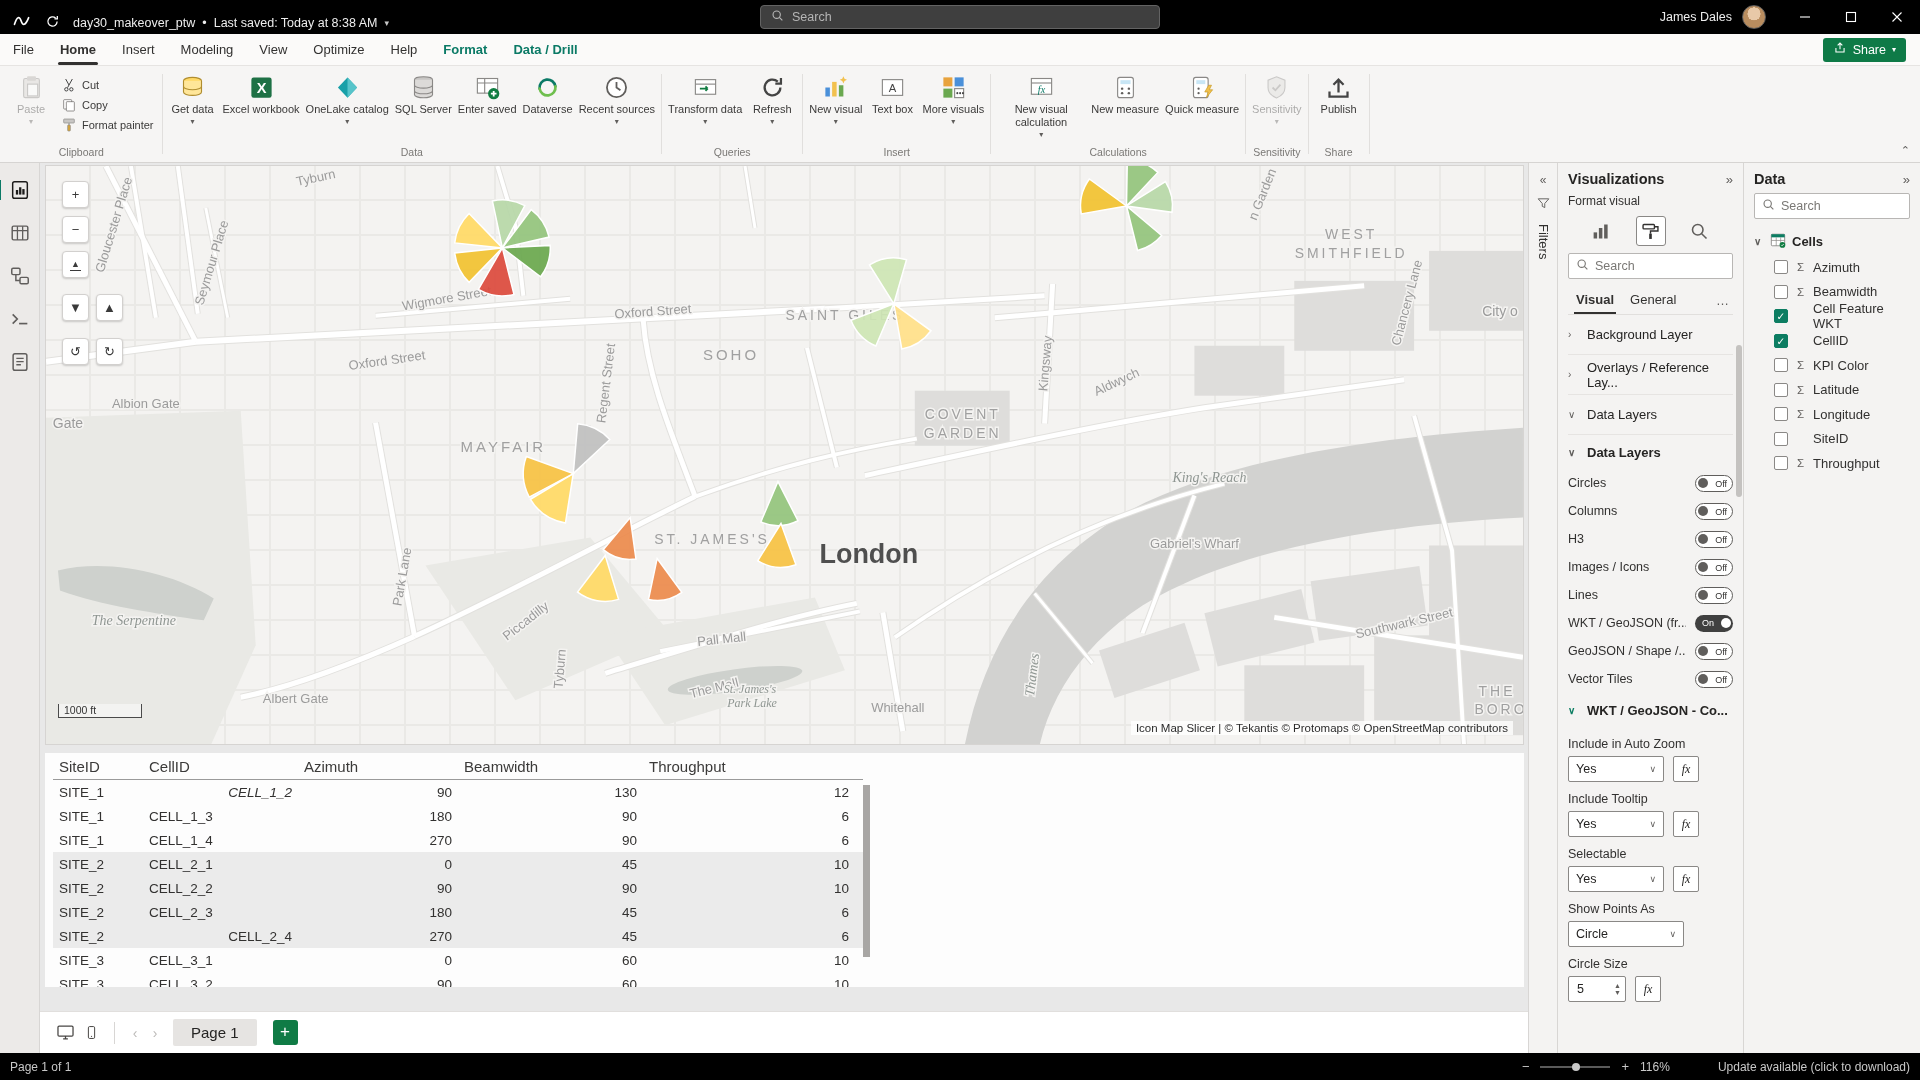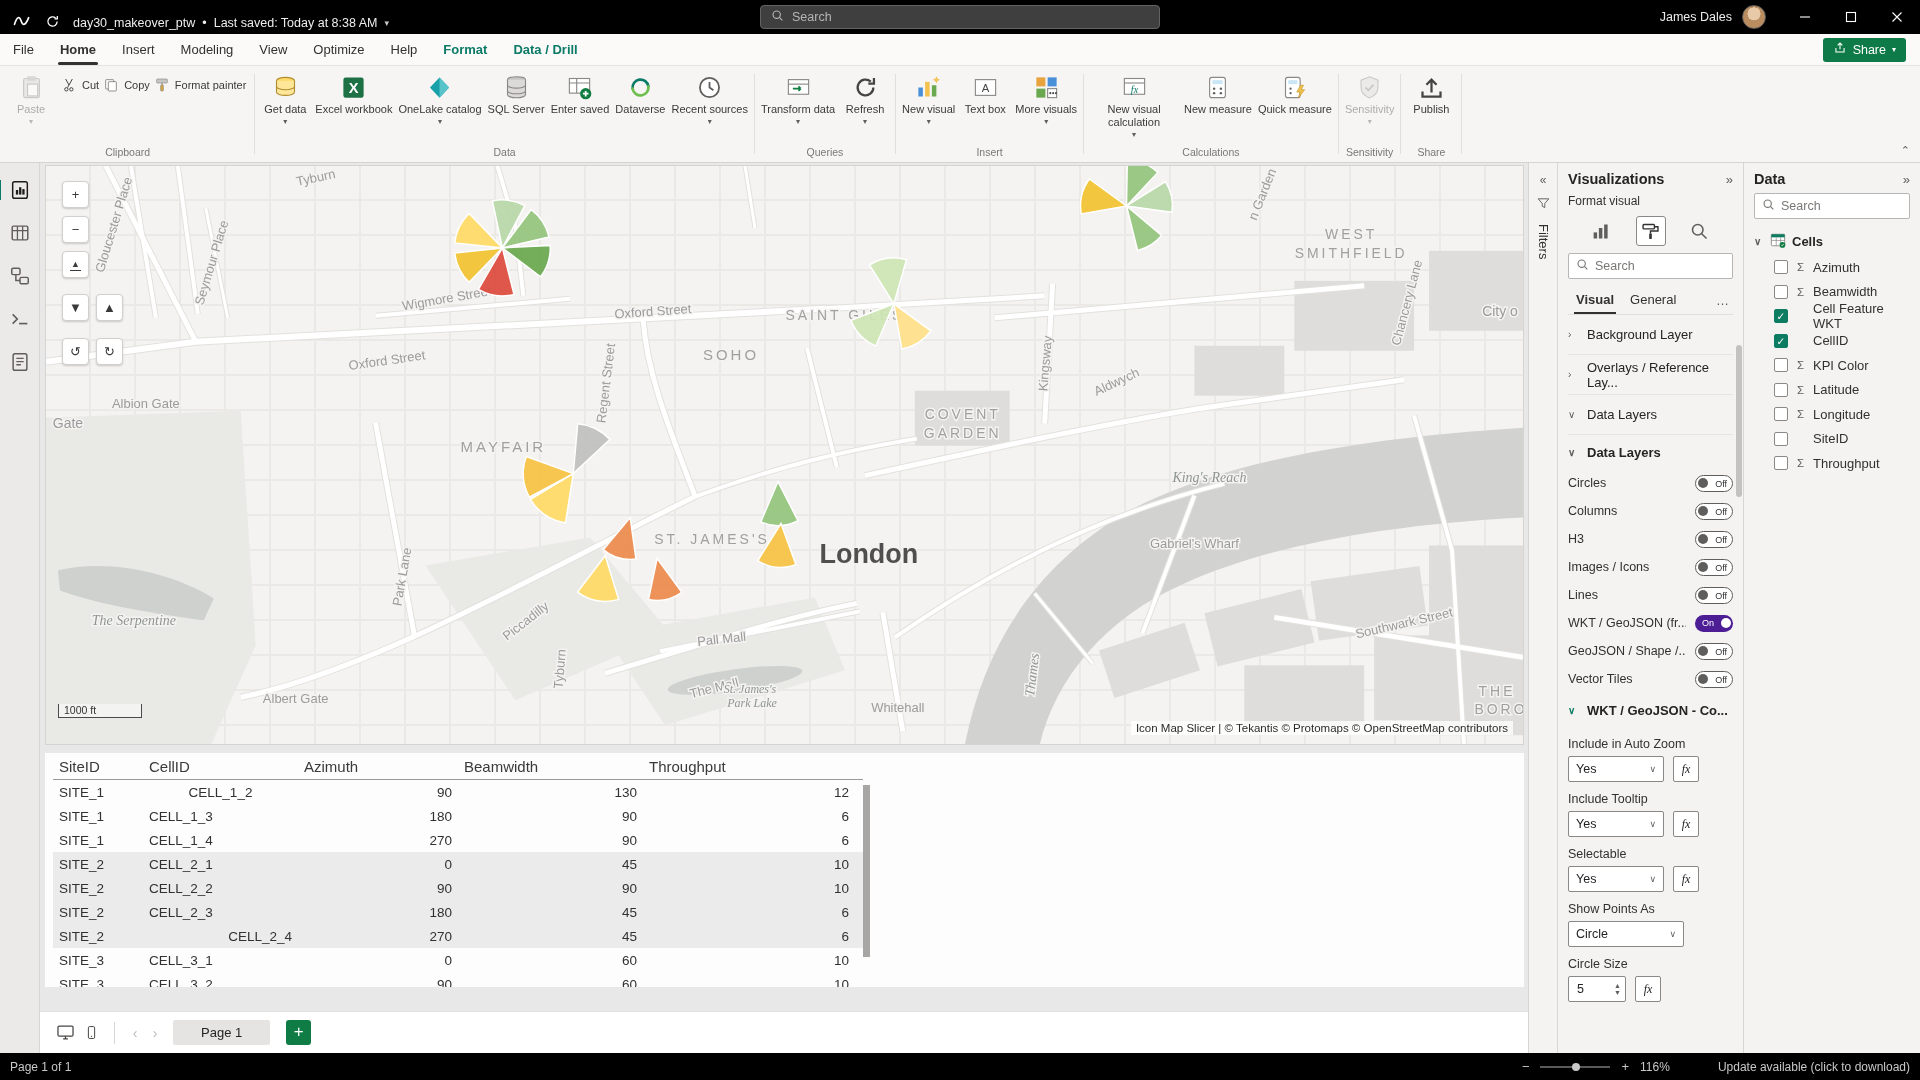--- a/index.html
+++ b/index.html
@@ -31,21 +31,21 @@
 .rgroup{display:flex;flex-direction:column;height:100%}
 .rrow{display:flex;align-items:flex-start;flex:1;padding-top:4px}
 .rlabel{font-size:10.5px;color:#7a7875;text-align:center;padding-bottom:4px;white-space:nowrap}
 .rdiv{width:1px;background:#e1dfdd;margin:8px 3px}
 .rbtn{min-width:54px;max-width:96px;display:flex;flex-direction:column;align-items:center;padding:4px 3px;border-radius:3px}
 .rbtn.wide{width:94px;max-width:94px}
 .ric{width:27px;height:27px;margin-bottom:2px;flex:none}
 .rtxt{font-size:11px;line-height:13px;color:#3b3a39;text-align:center}
 .rcaret{font-size:8px;color:#605e5c;line-height:9px;margin-top:1px}
 .dis{opacity:.4}
-.clip-col{display:flex;flex-direction:row;gap:4px;padding:7px 5px 0 3px}
+.clip-col{display:flex;flex-direction:column;gap:4px;padding:7px 5px 0 3px}
 .clip-item{display:flex;align-items:center;gap:5px;font-size:11px;color:#3b3a39;white-space:nowrap}
 .cic{width:16px;height:16px;flex:none}
 #ribbon-collapse{position:absolute;right:10px;bottom:5px;color:#605e5c;font-size:11px}
 
 
 #main{display:flex;height:890px}
 #leftbar{width:40px;background:#eceae8;border-right:1px solid #d8d6d4;display:flex;flex-direction:column;align-items:center;padding-top:14px;gap:17px}
 .lv{width:26px;height:26px;color:#605e5c;position:relative;display:flex;align-items:center;justify-content:center}
 .lv.active{color:#1c1b1a}
 .lv.active::before{content:"";position:absolute;left:-8px;top:3px;bottom:3px;width:2.5px;background:#0b7a66}
@@ -64,21 +64,21 @@
 .thead{display:flex;height:27px;align-items:center;font-size:15px;color:#3b3a39;border-bottom:1px solid #9a9a9a;width:810px}
 .tcell{padding:0 6px;white-space:nowrap;overflow:hidden}
 .trow{display:flex;height:24px;align-items:center;font-size:13.5px;color:#323130;width:810px}
 .trow.shade{background:#ebebeb}
 #tbl-scroll{position:absolute;left:818px;top:32px;width:7px;height:172px;background:#a8a6a4}
 
 #pagebar{margin-top:auto;height:42px;background:#fff;border-top:1px solid #e1dfdd;display:flex;align-items:center;padding-left:12px;margin-left:-5px;margin-right:-4px}
 .pb-icon{width:26px;height:26px;color:#484644;display:flex;align-items:center;justify-content:center}
 .pb-div{width:1px;height:22px;background:#d8d6d4;margin:0 10px}
 .pb-nav{color:#bcbab8;font-size:14px;width:20px;text-align:center}
-.pb-tab{background:#e6e4e2;border-radius:2px;padding:5px 28px;font-size:13px;color:#252423;margin-left:8px}
+.pb-tab{background:#e6e4e2;border-radius:2px;padding:5px 18px;font-size:15px;color:#252423;margin-left:8px}
 .pb-add{width:25px;height:25px;background:#0f7b45;border-radius:3px;color:#fff;font-size:17px;line-height:23px;text-align:center;margin-left:16px}
 
 #filters-strip{width:30px;background:#f4f3f2;border-left:1px solid #d8d6d4;border-right:1px solid #d8d6d4;display:flex;flex-direction:column;align-items:center;padding-top:10px;gap:9px}
 .f-exp{font-size:12px;color:#605e5c}
 .f-vert{writing-mode:vertical-rl;font-size:13px;color:#323130}
 
 
 #vizpanel{width:186px;background:#f4f3f2;border-right:1px solid #d8d6d4;padding:8px 10px;position:relative;overflow:hidden}
 #datapanel{width:176px;background:#f4f3f2;padding:8px 10px;overflow:hidden}
 .panel-head{display:flex;align-items:center;justify-content:space-between}
@@ -96,21 +96,21 @@
 .vtab-more{margin-left:auto;color:#605e5c;padding-right:4px;font-size:13px}
 .viz-section{height:40px;display:flex;align-items:center;gap:9px;border-bottom:1px solid #e6e4e2;color:#252423;font-size:13px}
 .chev{color:#605e5c;font-size:10px;width:10px;flex:none}
 .card-head{display:flex;align-items:center;gap:9px;height:34px;font-weight:bold;color:#252423;font-size:13px}
 .toggle-row{height:28px;display:flex;align-items:center;justify-content:space-between;font-size:12.5px;color:#323130}
 .tog-label{white-space:nowrap;overflow:hidden;max-width:118px}
 .pill{width:38px;height:17px;border-radius:9px;position:relative;font-size:9px;flex:none}
 .pill.off{background:#fff;border:1px solid #605e5c;color:#323130}
 .pill.off .knob{position:absolute;left:2px;top:2.5px;width:10px;height:10px;border-radius:50%;background:#605e5c}
 .pill.off .ptxt{position:absolute;right:5px;top:3px}
-.pill.on{background:#4c1d95;color:#fff}
+.pill.on{background:#404040;color:#fff}
 .pill.on .knob{position:absolute;right:2px;top:3px;width:10px;height:10px;border-radius:50%;background:#fff}
 .pill.on .ptxt{position:absolute;left:7px;top:3.5px}
 .fld-label{font-size:12.5px;color:#323130;margin:10px 0 5px}
 .fld-row{display:flex;align-items:center}
 .dropdown{width:96px;height:26px;background:#fff;border:1px solid #8a8886;border-radius:2px;display:flex;align-items:center;justify-content:space-between;padding:0 7px;font-size:12.5px;color:#252423}
 .dropdown.wide{width:116px}
 .dd-caret{font-size:9px;color:#605e5c}
 .fxbtn{width:26px;height:26px;border:1px solid #8a8886;border-radius:2px;background:#fff;margin-left:9px;display:flex;align-items:center;justify-content:center;font-size:12px;font-style:italic;font-family:"Liberation Serif",serif;color:#252423;flex:none}
 .spinner{width:58px;height:26px;background:#fff;border:1px solid #8a8886;border-radius:2px;display:flex;align-items:center;justify-content:space-between;padding:0 4px 0 8px;font-size:12.5px;color:#252423}
 .spin-arrows{display:flex;flex-direction:column;font-size:7px;color:#605e5c;line-height:7px}
@@ -617,21 +617,21 @@
       <div class="thead" id="thead">
           <div class="tcell" style="width: 90px; text-align: left;">SiteID</div>
           <div class="tcell" style="width: 155px; text-align: left;">CellID</div>
           <div class="tcell" style="width: 160px; text-align: left;">Azimuth</div>
           <div class="tcell" style="width: 185px; text-align: left;">Beamwidth</div>
           <div class="tcell" style="width: 212px; text-align: left;">Throughput</div>
         </div>
       <div id="tbody">
           <div class="trow">
             <div class="tcell" style="width: 90px; text-align: left;">SITE_1</div>
-            <div class="tcell" style="width: 155px; text-align: center;">CELL_1_2</div>
+            <div class="tcell" style="width: 155px; text-align: right; font-style: italic;">CELL_1_2</div>
             <div class="tcell" style="width: 160px; text-align: right;">90</div>
             <div class="tcell" style="width: 185px; text-align: right;">130</div>
             <div class="tcell" style="width: 212px; text-align: right;">12</div>
           </div>
           <div class="trow">
             <div class="tcell" style="width: 90px; text-align: left;">SITE_1</div>
             <div class="tcell" style="width: 155px; text-align: left;">CELL_1_3</div>
             <div class="tcell" style="width: 160px; text-align: right;">180</div>
             <div class="tcell" style="width: 185px; text-align: right;">90</div>
             <div class="tcell" style="width: 212px; text-align: right;">6</div>

